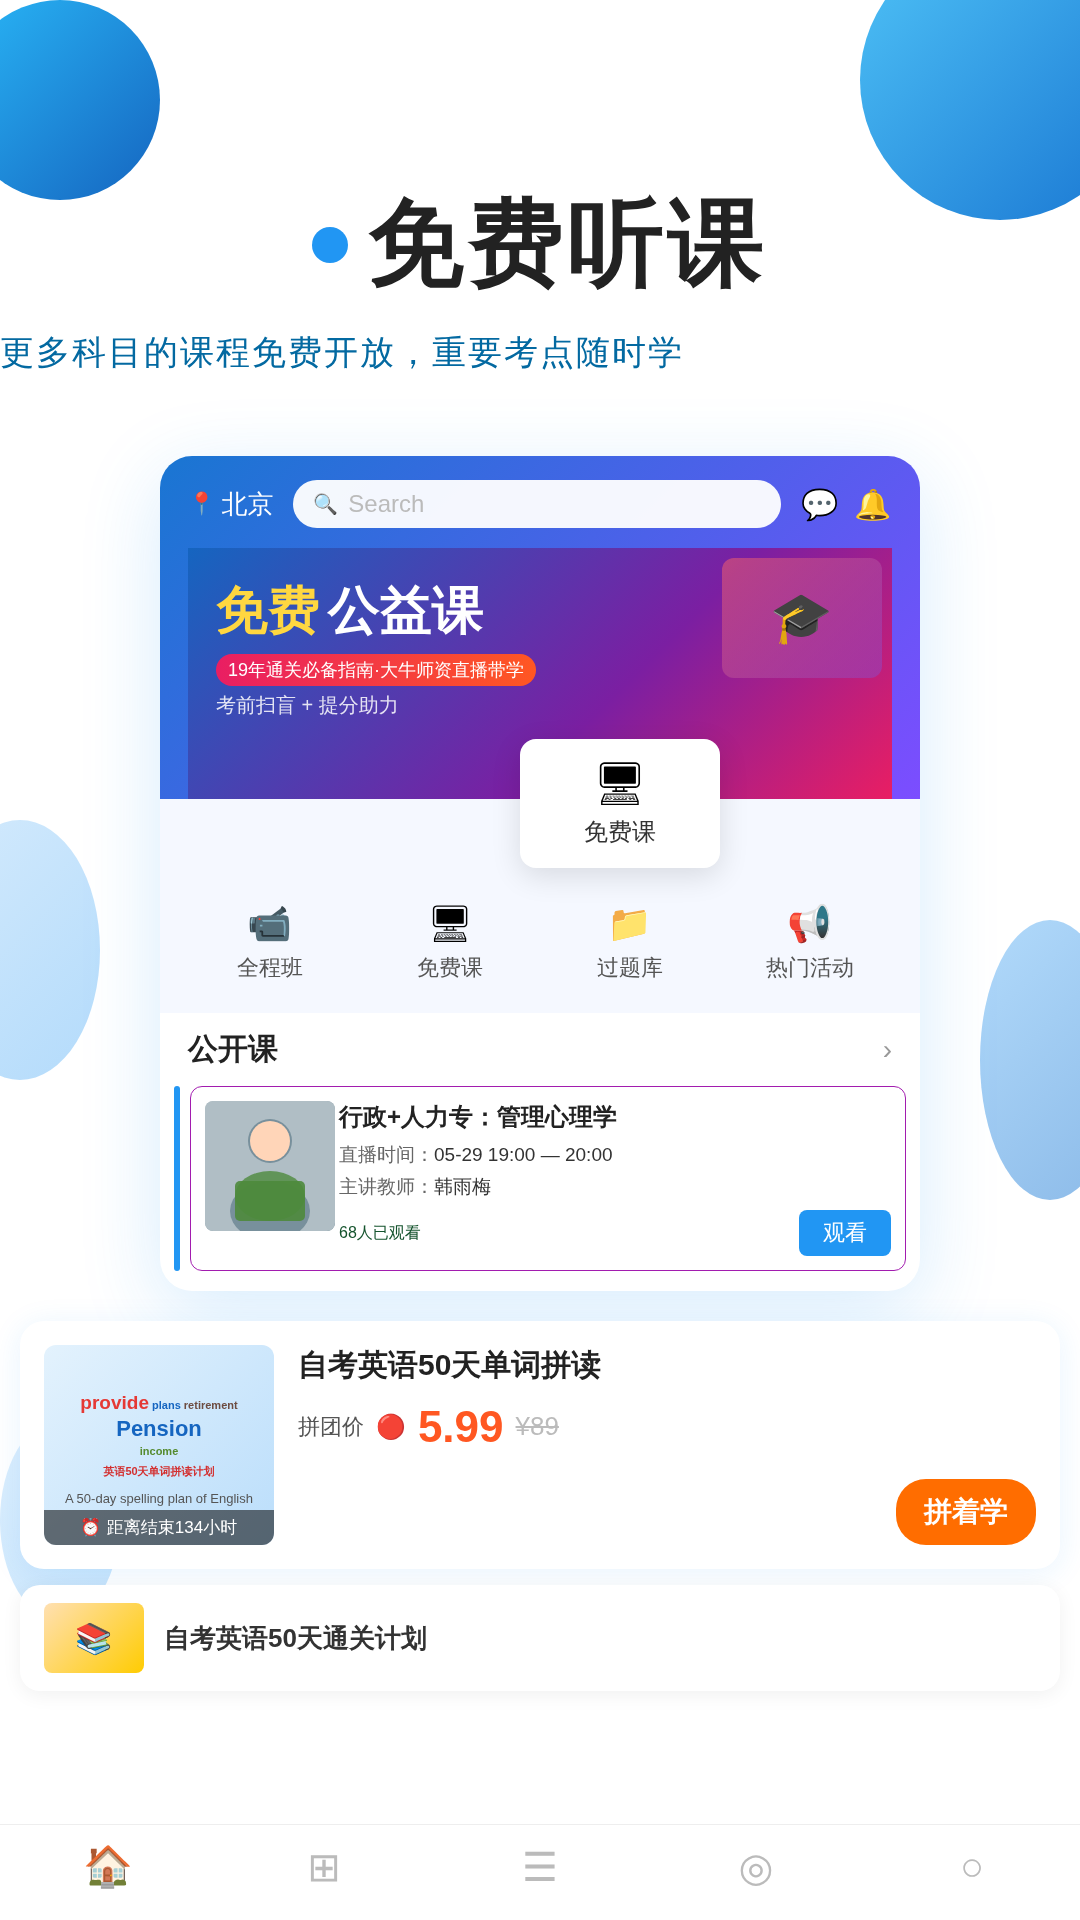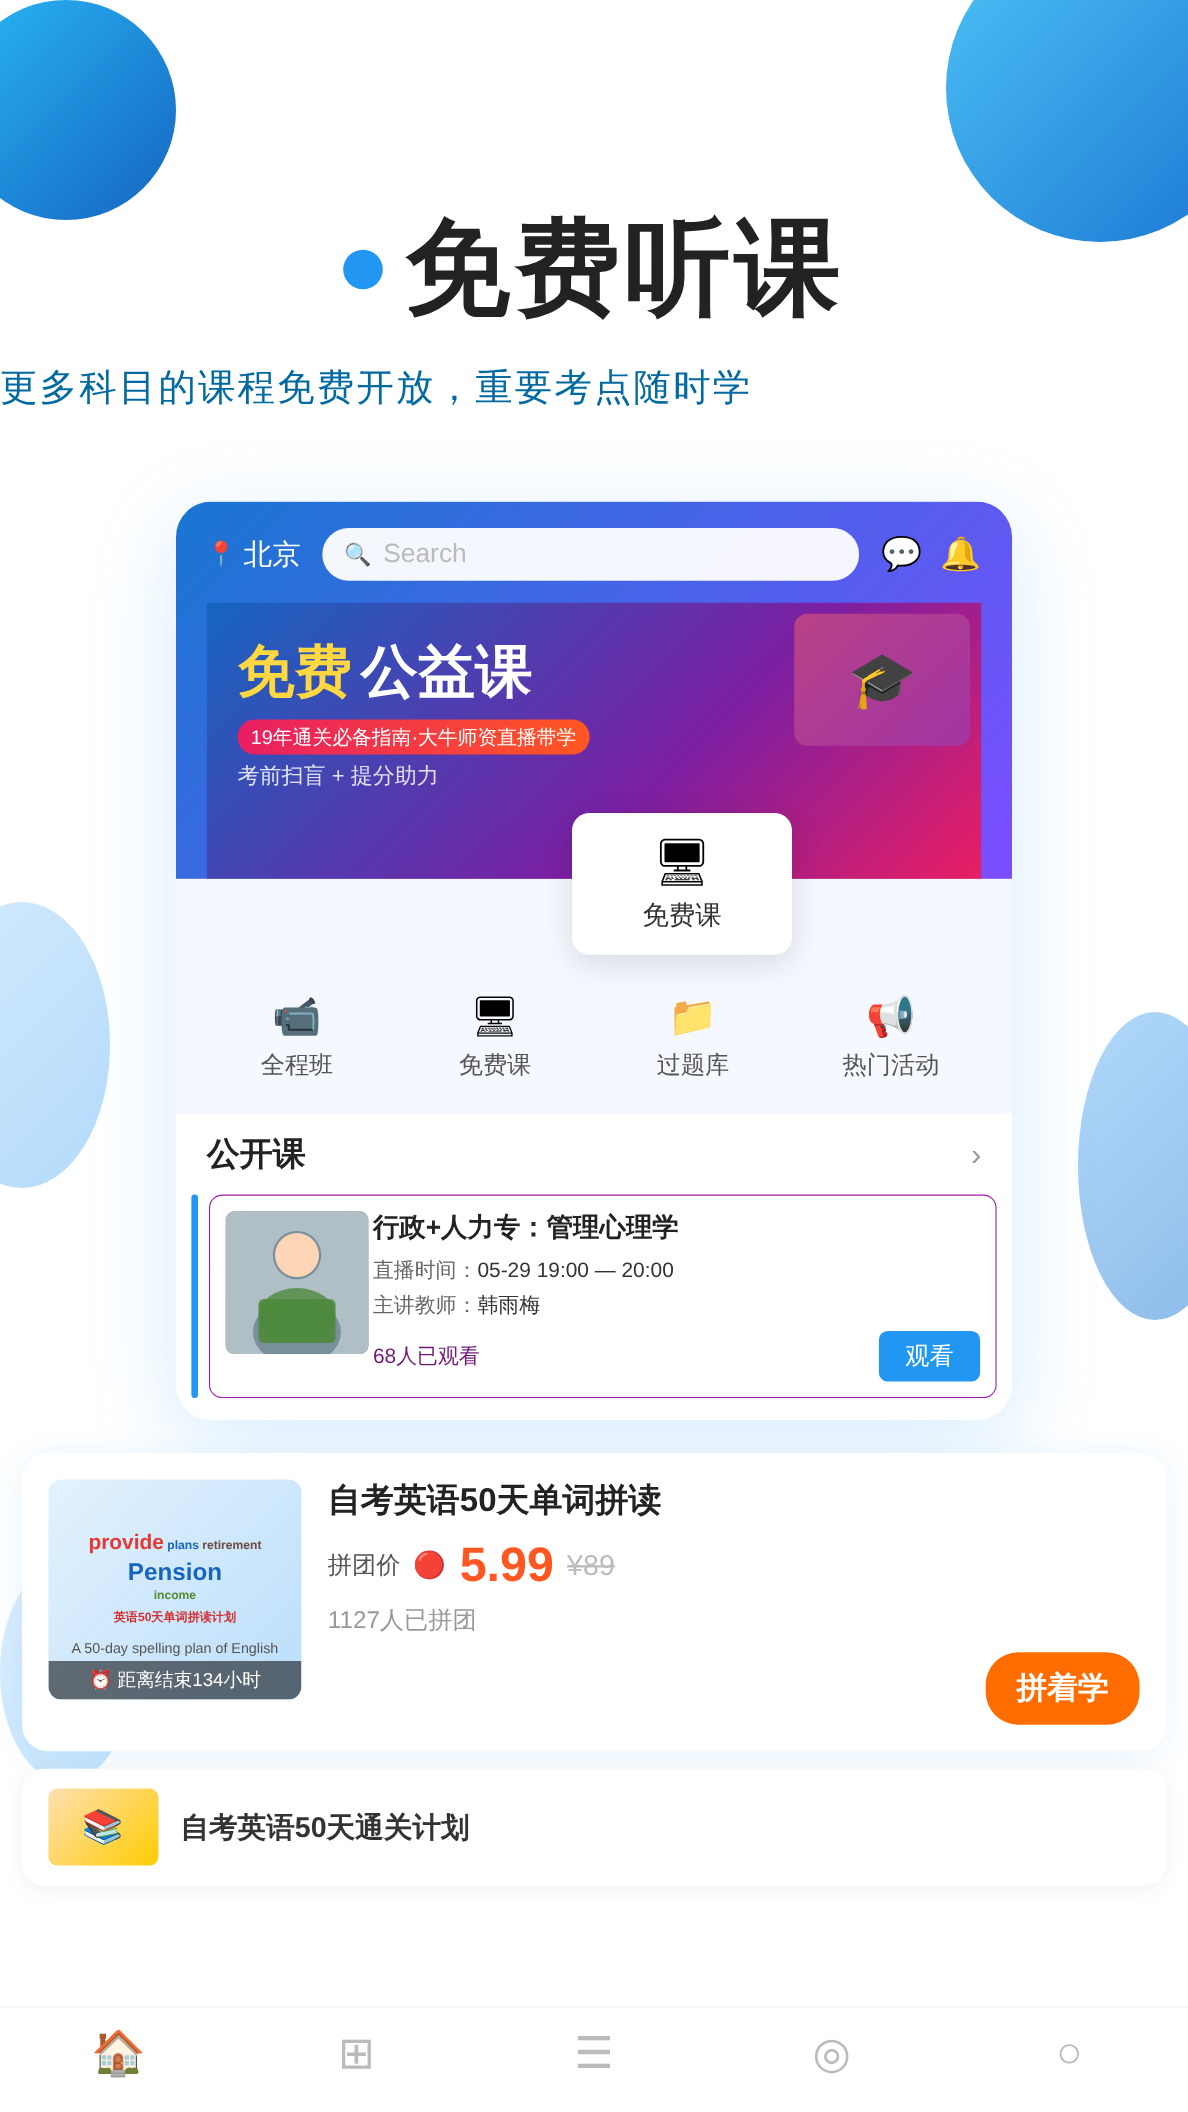--- a/index.html
+++ b/index.html
@@ -317,22 +317,22 @@
     .course-meta span {
       color: #333;
     }
     .course-bottom-row {
       display: flex;
       align-items: center;
       justify-content: space-between;
       margin-top: 10px;
     }
     .course-viewers {
-      font-size: 19px;
-      color: #701a75;
+      font-size: 16px;
+      color: #14532d;
     }
     .watch-btn {
       background: #2196f3;
       color: #fff;
       font-size: 22px;
       padding: 8px 24px;
       border-radius: 8px;
       border: none;
     }
 
@@ -396,21 +396,20 @@
       flex: 1;
       display: flex;
       flex-direction: column;
       justify-content: space-between;
     }
     .product-name {
       font-size: 30px;
       font-weight: 700;
       color: #222;
       line-height: 1.3;
-      margin-bottom: 14px;
     }
     .product-price-row {
       display: flex;
       align-items: center;
       gap: 12px;
       margin-bottom: 10px;
     }
     .price-label {
       font-size: 22px;
       color: #555;
@@ -633,21 +632,20 @@
     </div>
   </div>
   <div class="product-info">
     <div class="product-name">自考英语50天单词拼读</div>
     <div class="product-price-row">
       <span class="price-label">拼团价</span>
       <span class="price-coin-icon">🔴</span>
       <span class="price-value">5.99</span>
       <span class="price-original">¥89</span>
     </div>
-    <div class="product-buyers">1127人已拼团</div>
     <button class="buy-btn">拼着学</button>
   </div>
 </div>
 
 <div class="product-preview">
   <div class="product-preview-thumb">
     <span>📚</span>
   </div>
   <div class="product-preview-name">自考英语50天通关计划</div>
 </div>

